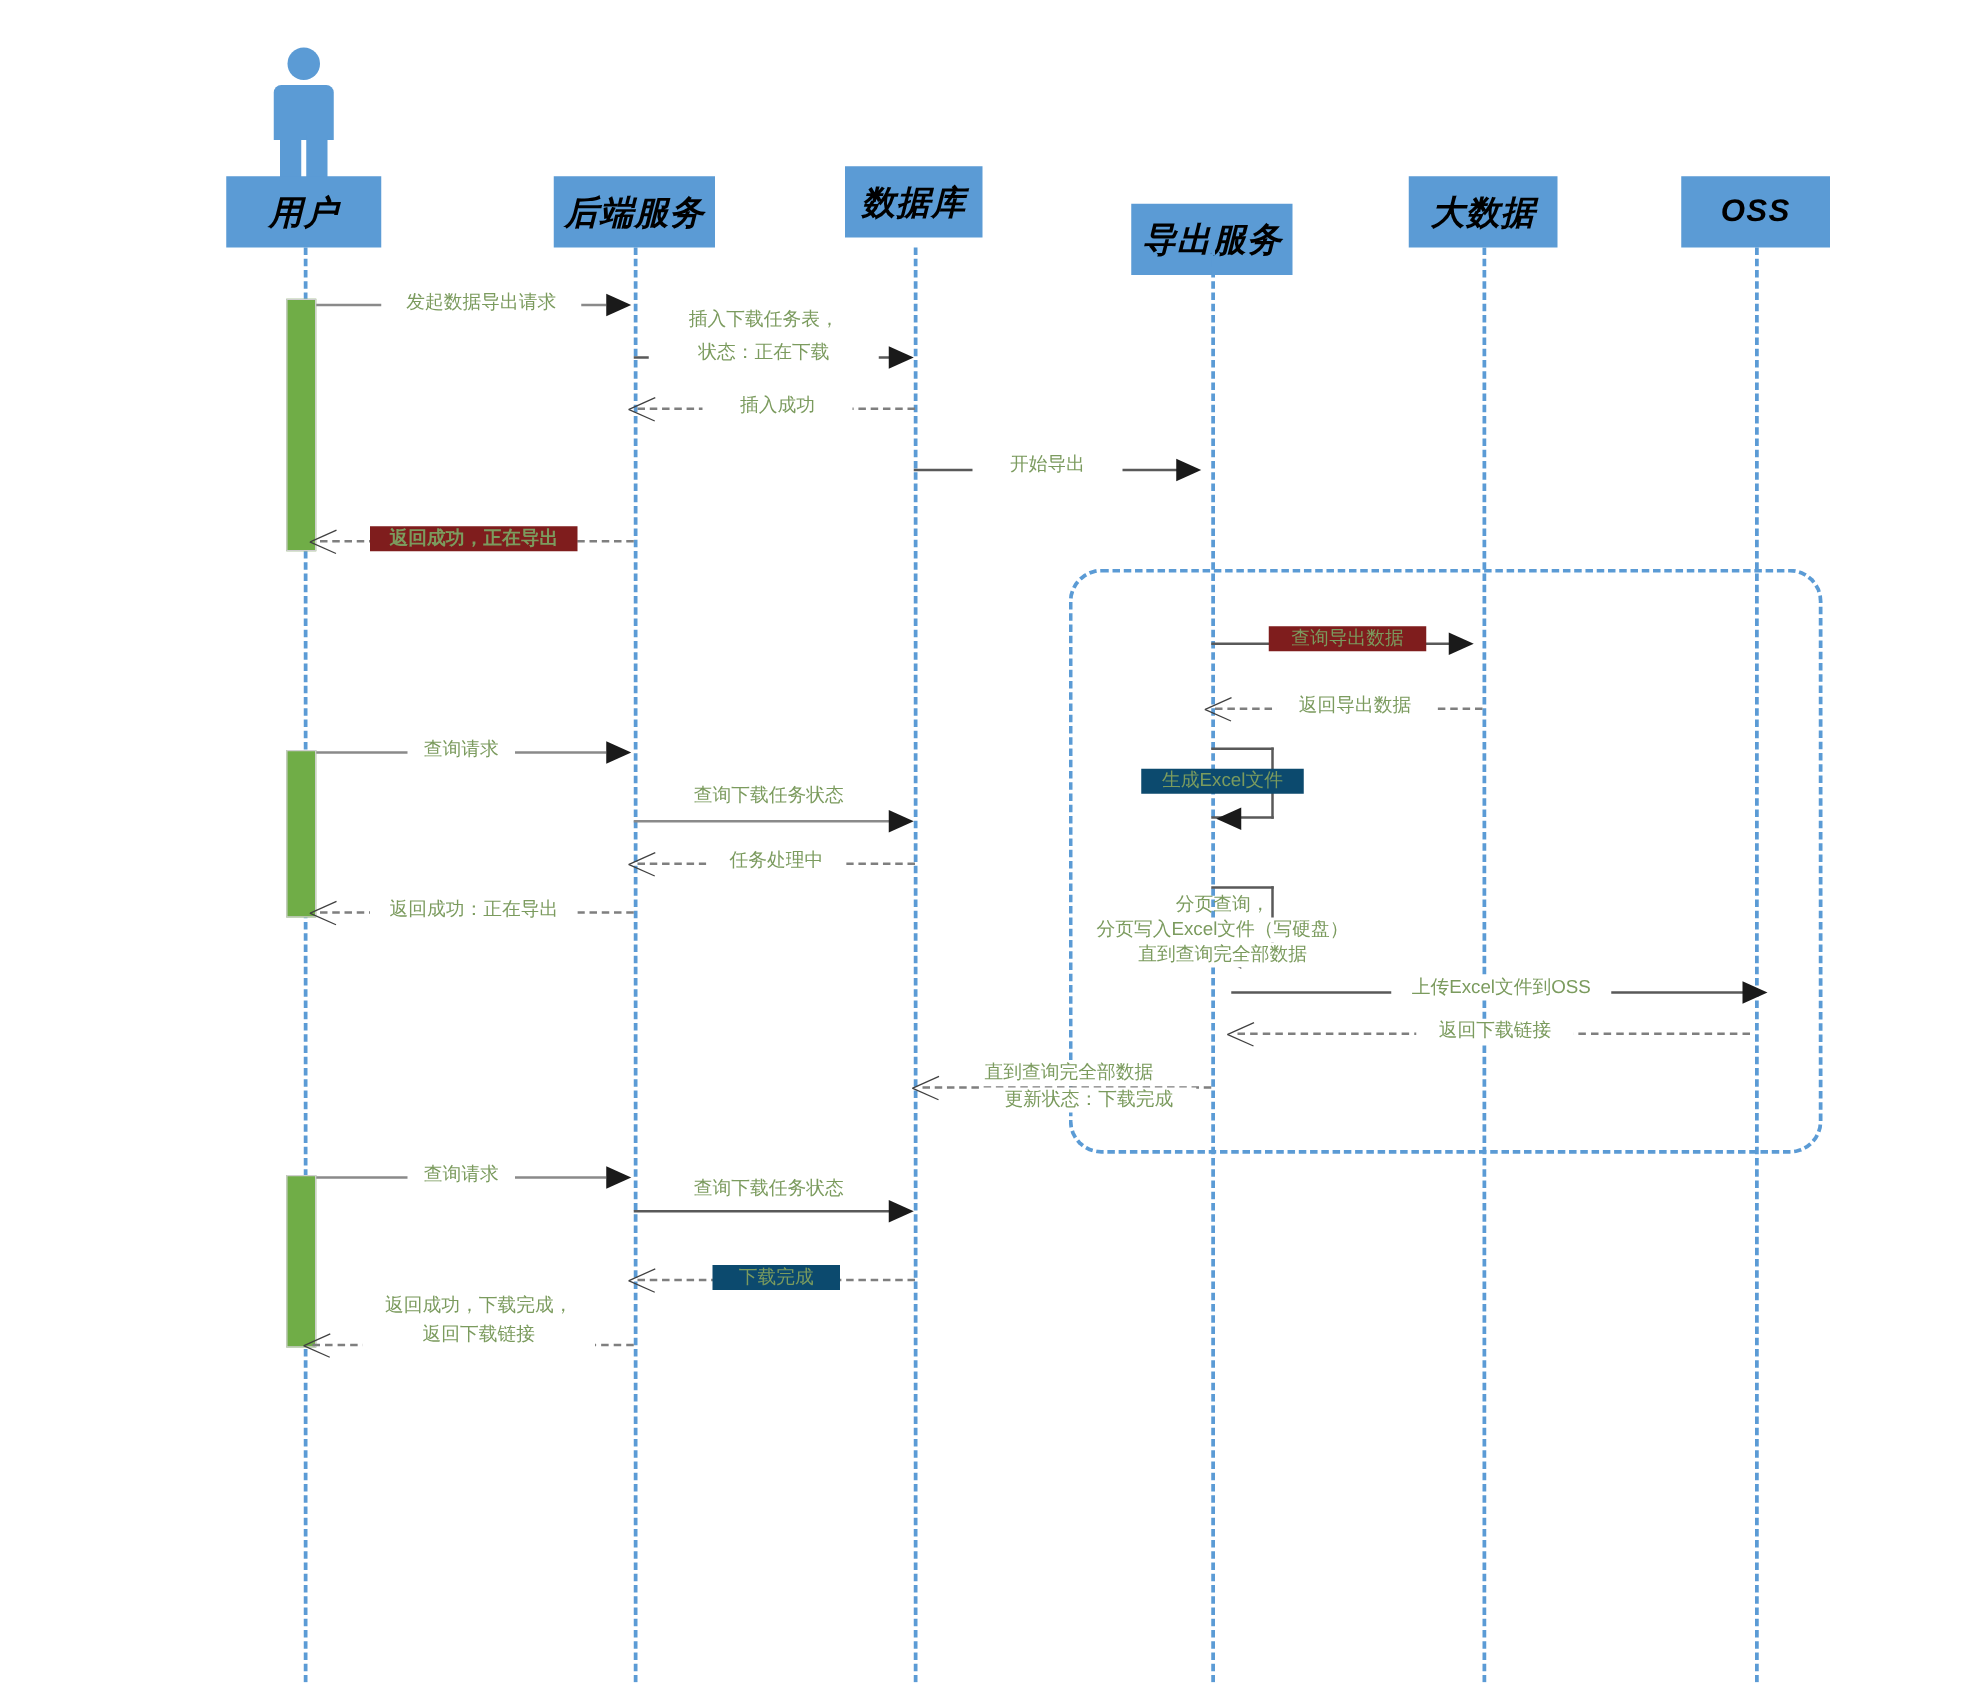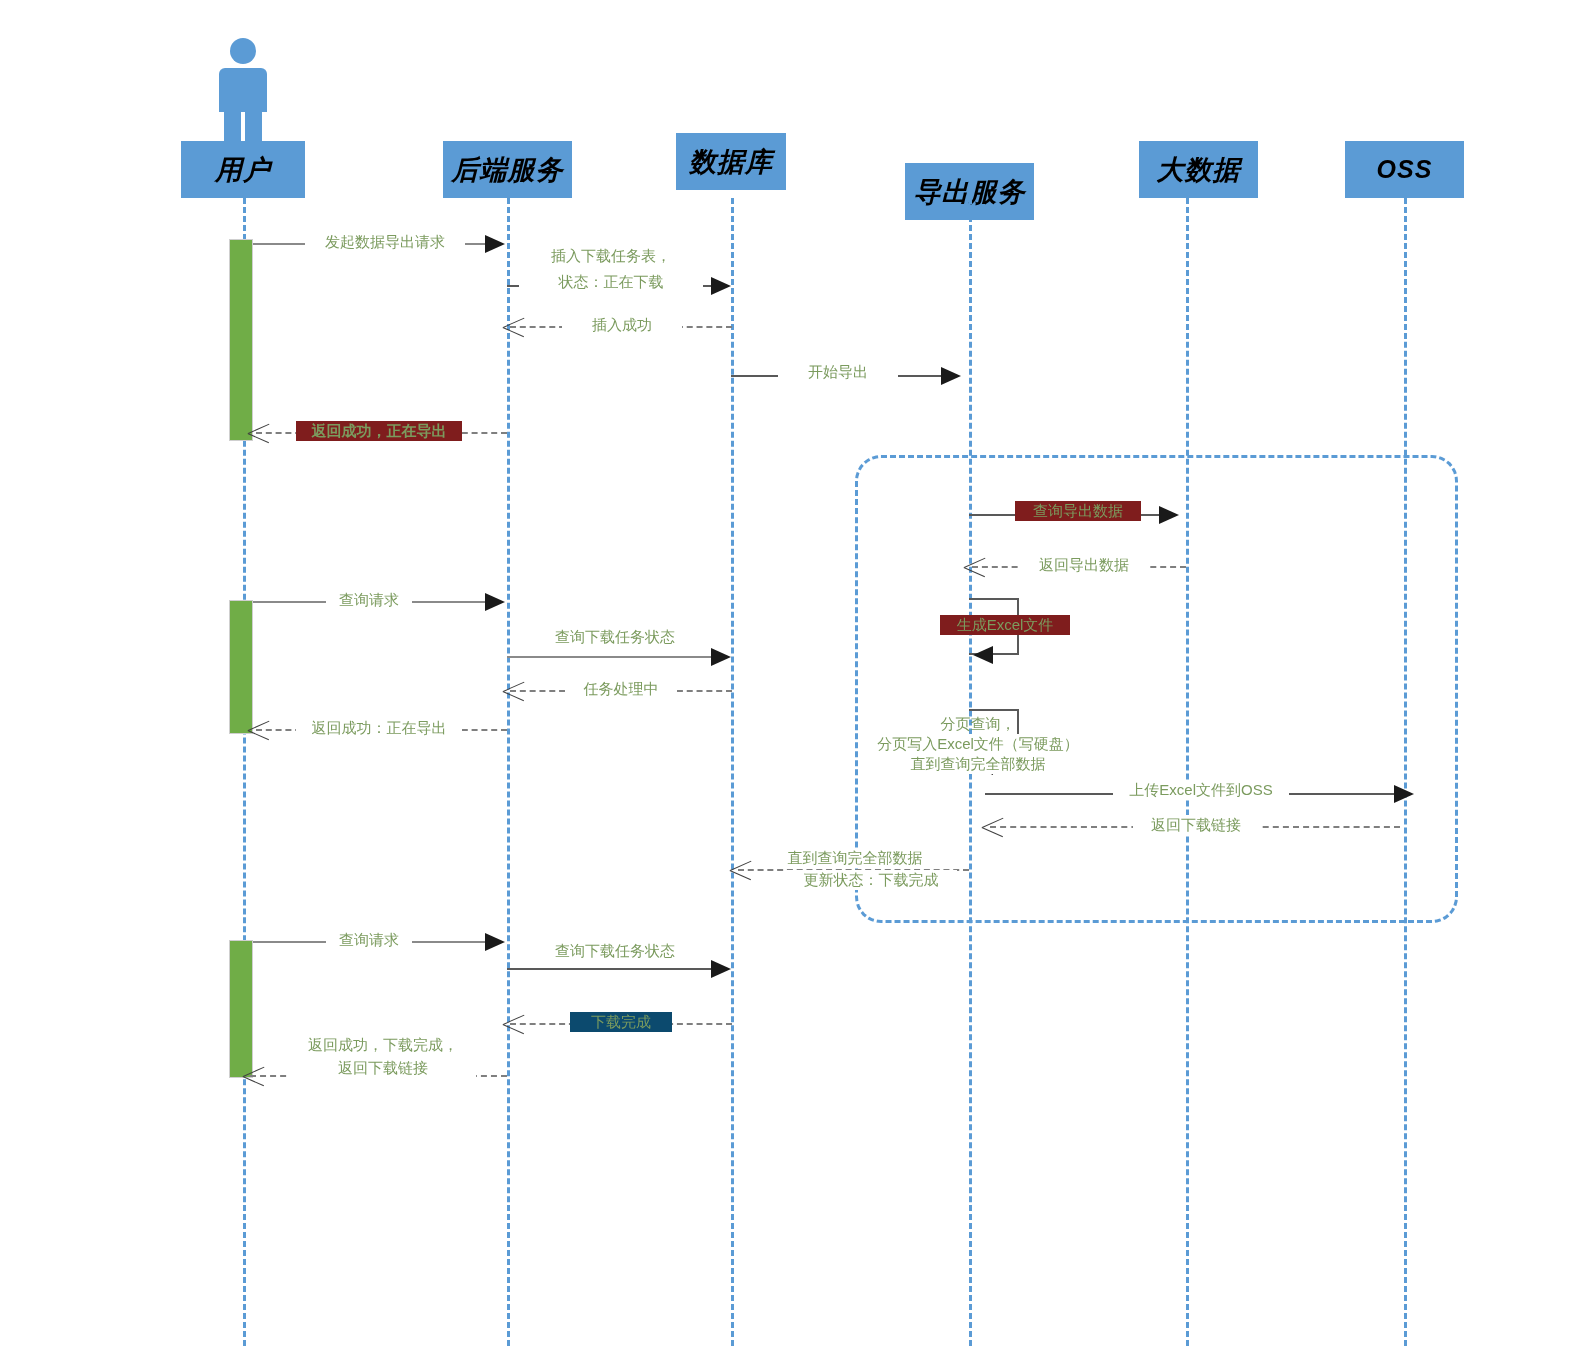--- a/index.html
+++ b/index.html
@@ -95,21 +95,21 @@
     <div class="head"></div>
     <div class="body"></div>
     <div class="legL"></div>
     <div class="legR"></div>
   </div>
 
   <div class="phead" style="left:181px;top:141px;width:124px;height:57px;">用户</div>
   <div class="phead" style="left:443px;top:141px;width:129px;height:57px;">后端服务</div>
   <div class="phead" style="left:676px;top:133px;width:110px;height:57px;">数据库</div>
   <div class="phead" style="left:905px;top:141px;width:129px;height:57px;margin-top:22px;">导出服务</div>
-  <div class="phead" style="left:1127px;top:141px;width:119px;height:57px;margin-left:12px;">大数据</div>
+  <div class="phead" style="left:1127px;top:141px;width:119px;height:57px;">大数据</div>
   <div class="phead latin" style="left:1345px;top:141px;width:119px;height:57px;">OSS</div>
 
   <div class="lifeline" style="left:243px;top:198px;height:1148px;"></div>
   <div class="lifeline" style="left:507px;top:198px;height:1148px;"></div>
   <div class="lifeline" style="left:731px;top:198px;height:1148px;"></div>
   <div class="lifeline" style="left:969px;top:198px;height:1148px;"></div>
   <div class="lifeline" style="left:1186px;top:198px;height:1148px;"></div>
   <div class="lifeline" style="left:1404px;top:198px;height:1148px;"></div>
 
   <div class="loopbox" style="left:855px;top:455px;width:603px;height:468px;"></div>
@@ -146,21 +146,21 @@
   <div class="msgline dashed" style="left:972px;top:566px;width:214px;"></div>
   <div class="arrowLopen" style="left:964px;top:556px;"></div>
   <div class="mlabel" style="left:1021px;top:555px;width:126px;background:#fff;">返回导出数据</div>
 
   <div class="msgline solid gray" style="left:253px;top:601px;width:232px;"></div>
   <div class="arrowR" style="left:485px;top:593px;"></div>
   <div class="mlabel" style="left:326px;top:590px;width:86px;background:#fff;">查询请求</div>
 
   <div class="selfcall" style="left:969px;top:598px;width:50px;height:57px;"></div>
   <div class="arrowLsolid" style="left:973px;top:646px;"></div>
-  <div class="mlabel" style="left:940px;top:615px;width:130px;background:#7f1d1d;">生成Excel文件</div>
+  <div class="mlabel" style="left:913px;top:615px;width:130px;background:#0c4a6e;">生成Excel文件</div>
 
   <div class="msgline solid gray" style="left:507px;top:656px;width:208px;"></div>
   <div class="arrowR" style="left:711px;top:648px;"></div>
   <div class="mlabel" style="left:541px;top:627px;width:148px;background:#fff;">查询下载任务状态</div>
 
   <div class="msgline dashed" style="left:510px;top:690px;width:222px;"></div>
   <div class="arrowLopen" style="left:503px;top:680px;"></div>
   <div class="mlabel" style="left:565px;top:679px;width:112px;background:#fff;">任务处理中</div>
 
   <div class="selfcall" style="left:969px;top:709px;width:50px;height:57px;"></div>

